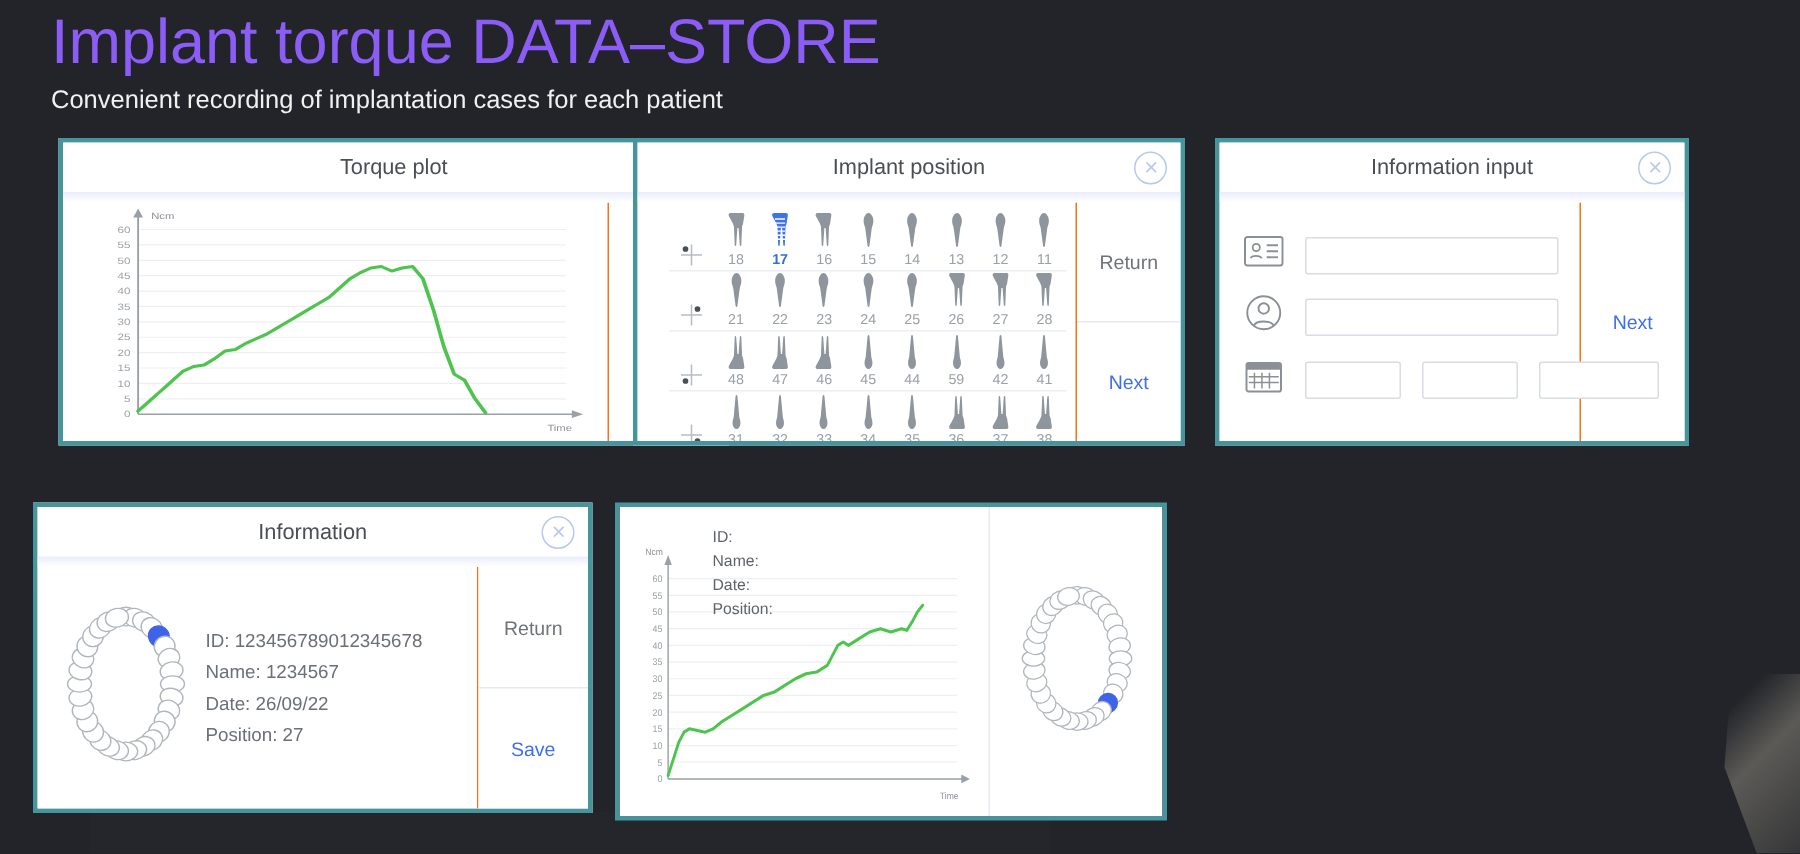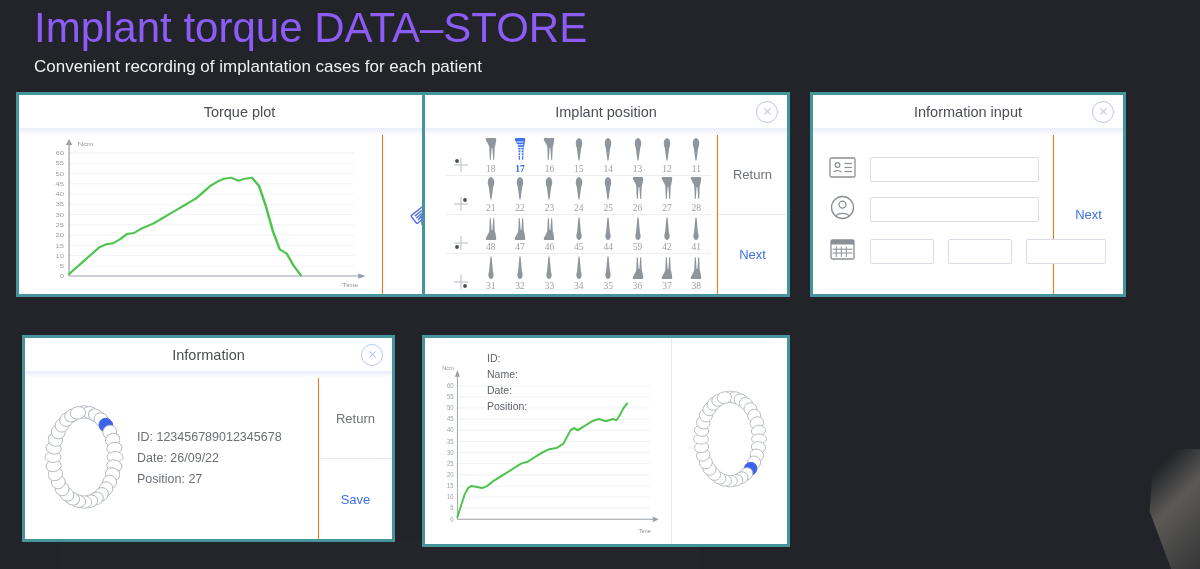--- a/index.html
+++ b/index.html
@@ -83,21 +83,21 @@
   
   .chart { position: absolute; inset: 0; }
   .chart svg { width: 100%; height: 100%; display: block; }
 
   
   .rot-icon { display: flex; align-items: center; justify-content: center; flex: 1; }
 
   
   .tooth-grid {
     padding: 6px 6px 2px 21px; height: 100%;
-    display: flex; flex-direction: column; justify-content: flex-end; font-family: Liberation Serif, serif;
+    display: flex; flex-direction: column; justify-content: flex-start;
   }
   .tooth-row {
     display: flex; align-items: flex-end; flex: 1;
     border-bottom: 1px solid #eceef3; padding-bottom: 1px;
   }
   .tooth-row:last-child { border-bottom: none; }
   .quad-marker { width: 30px; flex: none; display: flex; align-items: center; justify-content: center; }
   .tooth-cell {
     flex: 1; display: flex; flex-direction: column; align-items: center; cursor: pointer;
   }
@@ -134,21 +134,21 @@
 <div id="root">
 
   <div class="bg-strip"></div>
   <div class="bg-object"></div>
 
   <div class="header">
     <div class="title">Implant torque DATA–STORE</div>
     <div class="subtitle">Convenient recording of implantation cases for each patient</div>
   </div>
 
-  <div class="panel" style="left:16px; top:92px; width:447px; height:205px;">
+  <div class="panel" style="left:39px; top:92px; width:447px; height:205px;">
     <div class="panel-head">
       <span class="panel-head-title">Torque plot</span>
       <div class="close-btn">
         <svg width="11" height="11" viewBox="0 0 12 12">
           <line x1="2.5" y1="2.5" x2="9.5" y2="9.5" stroke="#b9c8ef" stroke-width="1.2"></line>
           <line x1="9.5" y1="2.5" x2="2.5" y2="9.5" stroke="#b9c8ef" stroke-width="1.2"></line>
         </svg>
       </div>
     </div>
     <div class="panel-body">
@@ -579,33 +579,34 @@
                 <ellipse cx="18.36" cy="41.78" rx="6.32" ry="7.31" transform="rotate(292.5 18.36 41.78)" fill="#ffffff" stroke="#b0b6bd" stroke-width="0.9"></ellipse>
                 <ellipse cx="21.22" cy="34.00" rx="6.73" ry="7.00" transform="rotate(303.8 21.22 34.00)" fill="#ffffff" stroke="#b0b6bd" stroke-width="0.9"></ellipse>
                 <ellipse cx="25.08" cy="27.18" rx="7.10" ry="6.73" transform="rotate(315.0 25.08 27.18)" fill="#ffffff" stroke="#b0b6bd" stroke-width="0.9"></ellipse>
                 <ellipse cx="29.78" cy="21.58" rx="7.40" ry="6.50" transform="rotate(326.3 29.78 21.58)" fill="#ffffff" stroke="#b0b6bd" stroke-width="0.9"></ellipse>
                 <ellipse cx="35.14" cy="17.43" rx="7.62" ry="6.34" transform="rotate(337.5 35.14 17.43)" fill="#ffffff" stroke="#b0b6bd" stroke-width="0.9"></ellipse>
                 <ellipse cx="40.95" cy="14.86" rx="7.75" ry="6.23" transform="rotate(348.8 40.95 14.86)" fill="#ffffff" stroke="#b0b6bd" stroke-width="0.9"></ellipse>
               </svg>
           </span>
           <div class="info-text">
             <div>ID: 123456789012345678</div>
+            <div>Name: 1234567</div>
             <div>Date: 26/09/22</div>
             <div>Position: 27</div>
           </div>
         </div>
       </div>
       <div class="panel-side" style="width:74px;">
         <div class="side-btn grey">Return</div>
         <div class="side-btn blue">Save</div>
       </div>
     </div>
   </div>
 
-  <div class="panel" style="left:422px; top:335px; width:368px; height:212px;">
+  <div class="panel" style="left:410px; top:335px; width:368px; height:212px;">
     <div class="panel-body" style="padding-top:0;">
       <div class="rec-body" style="width:100%;">
         <div class="rec-chart">
           <div class="chart">
             <svg viewBox="0 0 258 200" preserveAspectRatio="none">
               <g id="rc-grid">
                   <line x1="34" y1="165.19354838709677" x2="236" y2="165.19354838709677" stroke="#edeff3" stroke-width="0.8"></line>
                   <line x1="34" y1="154.38709677419354" x2="236" y2="154.38709677419354" stroke="#edeff3" stroke-width="0.8"></line>
                   <line x1="34" y1="143.5806451612903" x2="236" y2="143.5806451612903" stroke="#edeff3" stroke-width="0.8"></line>
                   <line x1="34" y1="132.7741935483871" x2="236" y2="132.7741935483871" stroke="#edeff3" stroke-width="0.8"></line>

